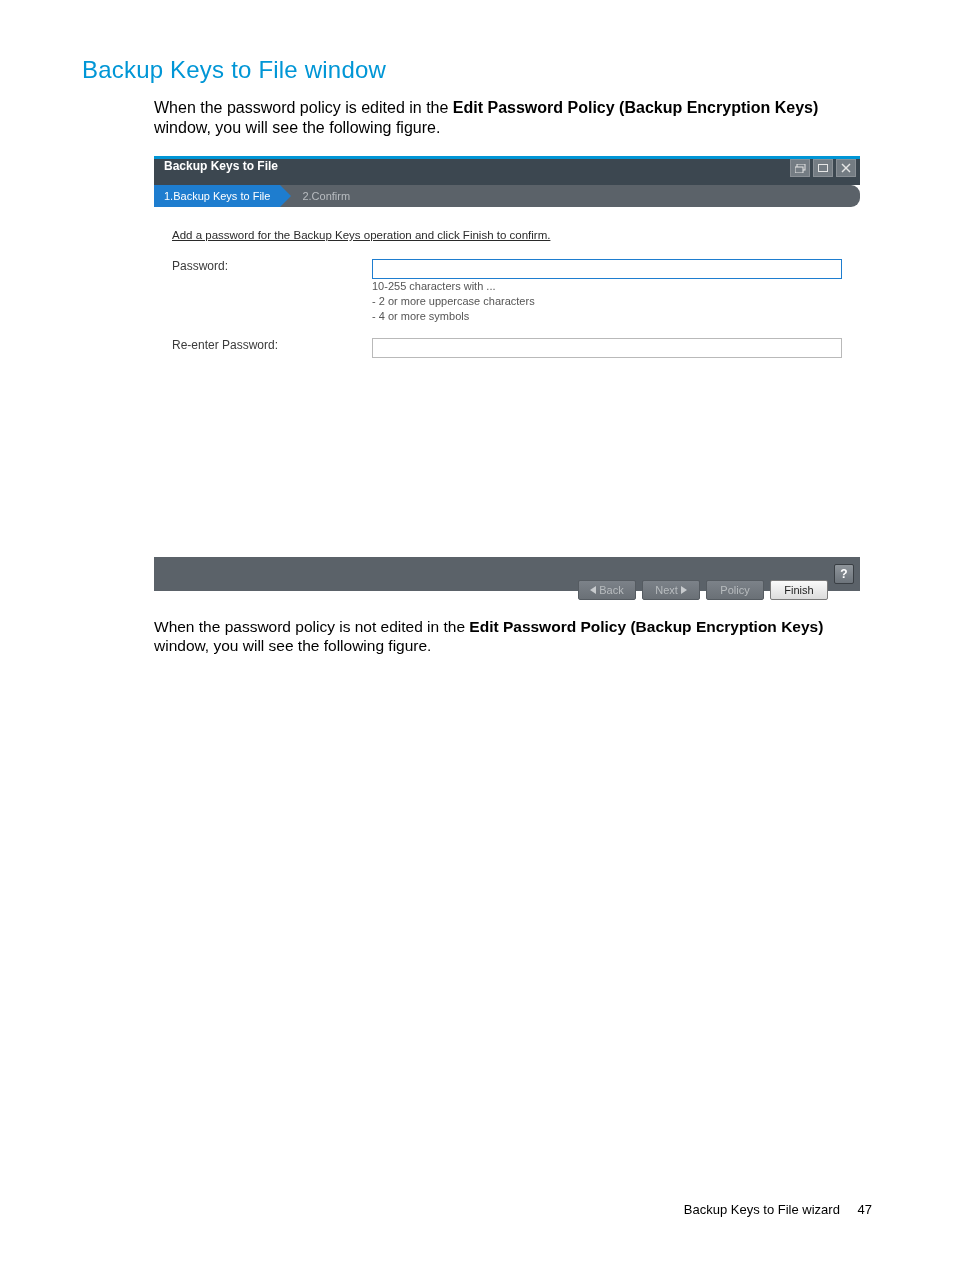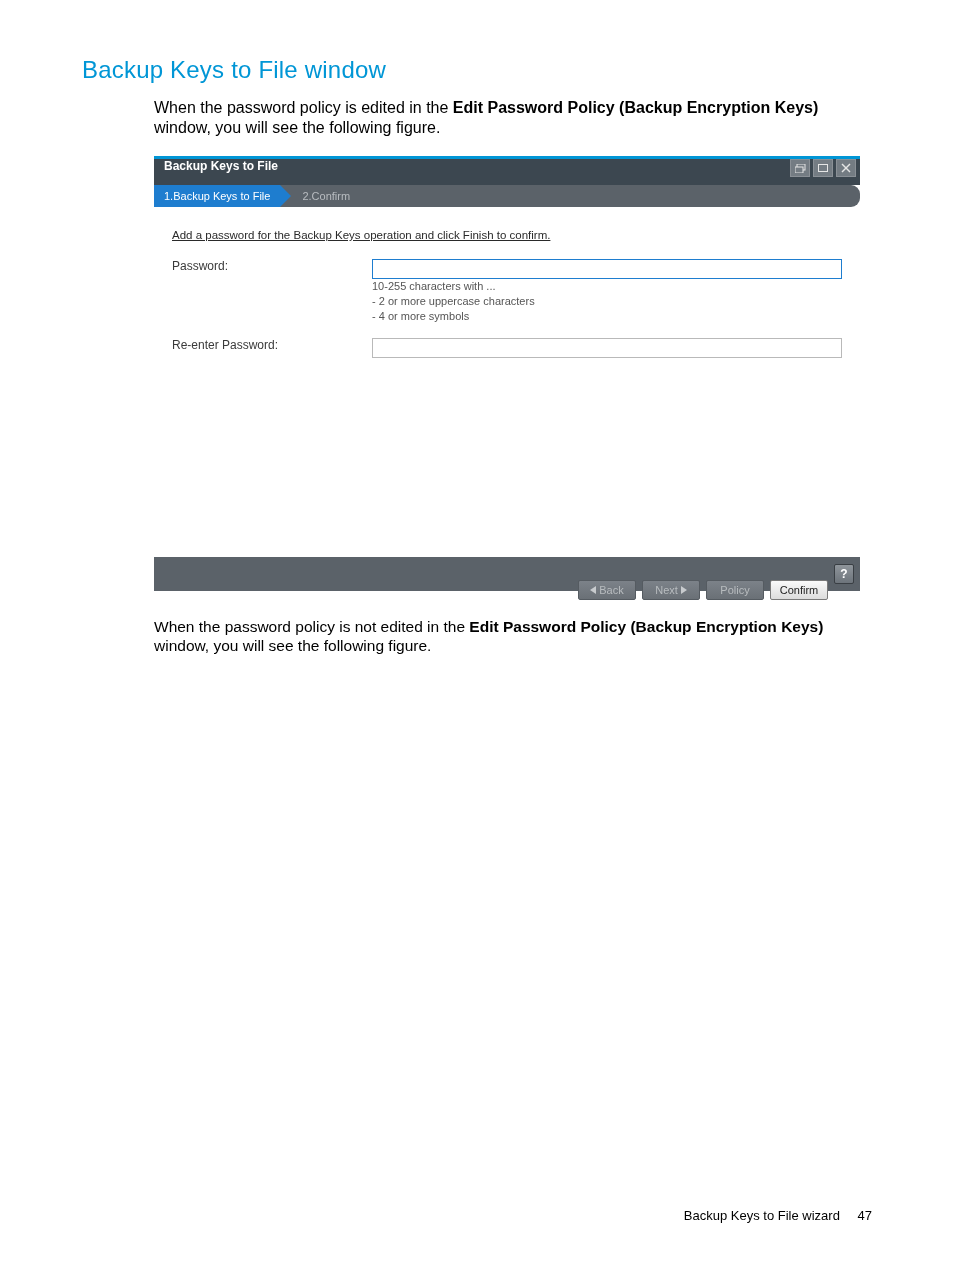--- a/index.html
+++ b/index.html
@@ -182,21 +182,21 @@
   .post-text {
     margin-left: 72px;
     margin-top: 26px;
     font-size: 15.5px;
     line-height: 1.25;
   }
   .post-text b { font-weight:700; }
 
   .page-footer {
     position: absolute;
-    bottom: 48px;
+    bottom: 54px;
     right: 82px;
     font-size: 13px;
     color: #000;
   }
   .page-footer .num { margin-left: 14px; }
 </style>
 </head>
 <body>
 
 <div class="page">
@@ -268,21 +268,21 @@
       <div class="dlg-btn disabled">
         <span>Next</span>
         <svg width="6" height="8" viewBox="0 0 6 8">
             <polygon points="0,0 0,8 6,4" fill="#c8cbce"></polygon>
           </svg>
       </div>
       <div class="dlg-btn disabled">
         <span>Policy</span>
       </div>
       <div class="dlg-btn light">
-        <span>Confirm</span>
+        <span>Finish</span>
       </div>
       <div class="dlg-help">
         <span>?</span>
       </div>
     </div>
   </div>
 
   <p class="post-text">
     <span>When the password policy is not edited in the </span><b>Edit Password Policy (Backup Encryption Keys)</b><span> window, you will see the following figure.</span>
   </p>

